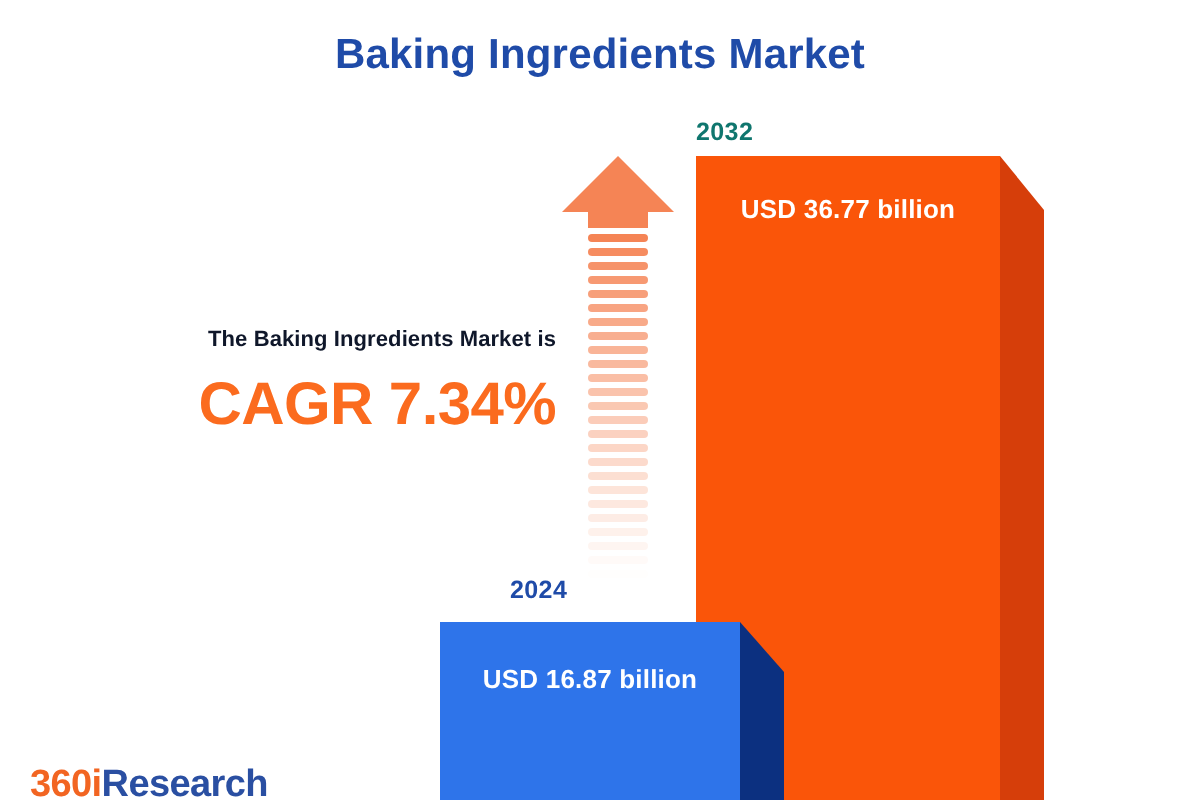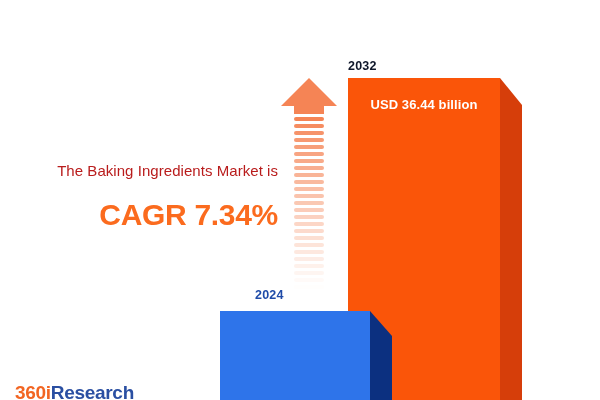--- a/index.html
+++ b/index.html
@@ -33,28 +33,28 @@
 
   
   #statement-block {
     position: absolute;
     left: 22px;
     top: 162px;
     width: 256px;
     text-align: right;
   }
   #statement-text {
-    font-size: 15px;
-    font-weight: normal;
+    font-size: 11px;
+    font-weight: bold;
     line-height: 17px;
-    color: #b91c1c;
+    color: #0f172a;
     letter-spacing: 0.05px;
   }
   #cagr-value {
-    margin-top: 19px;
+    margin-top: 7px;
     font-size: 30px;
     font-weight: bold;
     color: #FB6B1E;
     letter-spacing: -0.3px;
     white-space: nowrap;
   }
 
   
   #growth-arrow {
     position: absolute;
@@ -131,21 +131,21 @@
     color: #ffffff;
     letter-spacing: 0.1px;
     white-space: nowrap;
   }
   #year-2032 {
     position: absolute;
     left: 348px;
     top: 59px;
     font-size: 12.5px;
     font-weight: bold;
-    color: #0f172a;
+    color: #0f766e;
     letter-spacing: 0.2px;
   }
 
   
   #bar-2024 {
     position: absolute;
     left: 220px;
     top: 311px;
     width: 150px;
     height: 89px;
@@ -201,20 +201,21 @@
     white-space: nowrap;
   }
   .logo-orange { color: #F26522; }
   .logo-blue   { color: #2A4FA2; }
 </style>
 </head>
 <body>
 
 <div id="infographic">
 
+  <div id="chart-title">Baking Ingredients Market</div>
 
   <div id="statement-block">
     <div id="statement-text">
       <span>The Baking Ingredients Market is</span><br>
     </div>
     <div id="cagr-value">CAGR 7.34%</div>
   </div>
 
   <div id="growth-arrow">
     <svg id="arrow-head" viewBox="0 0 56 28" preserveAspectRatio="none">
@@ -249,25 +250,26 @@
         <div class="arrow-stripe" style="top: 168px; opacity: 0.01;"></div>
       </div>
   </div>
 
   <div id="year-2024">2024</div>
   <div id="year-2032">2032</div>
 
   <div id="bar-2032">
     <div id="bar-2032-front"></div>
     <div id="bar-2032-side"></div>
-    <div id="bar-2032-label">USD 36.44 billion</div>
+    <div id="bar-2032-label">USD 36.77 billion</div>
   </div>
 
   <div id="bar-2024">
     <div id="bar-2024-front"></div>
     <div id="bar-2024-side"></div>
+    <div id="bar-2024-label">USD 16.87 billion</div>
   </div>
 
   <div id="brand-logo">
     <span class="logo-orange">360i</span><span class="logo-blue">Research</span>
   </div>
 
 </div>
 
 </body></html>

